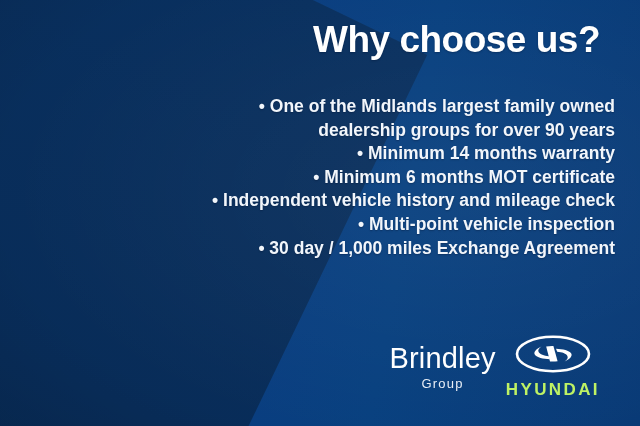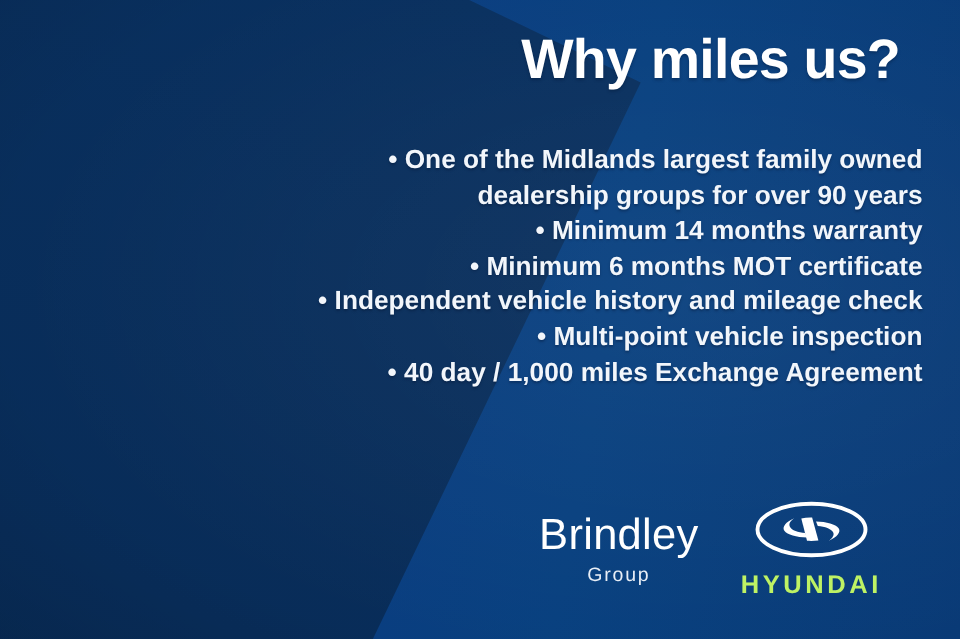--- a/index.html
+++ b/index.html
@@ -116,26 +116,26 @@
     text-shadow: 0 1px 1.5px rgba(0,18,46,0.35);
   }
   .bullets li {
     margin: 0;
     padding: 0;
   }
 
   
   .logos {
     position: absolute;
-    right: 28px;
+    right: 16px;
     bottom: 28px;
     display: flex;
     align-items: center;
     justify-content: flex-end;
-    gap: 28px;
+    gap: 10px;
   }
   .brindley {
     display: flex;
     flex-direction: column;
     align-items: center;
     line-height: 1;
   }
   .brindley-name {
     font-size: 29px;
     font-weight: 300;
@@ -174,29 +174,29 @@
 
   <div class="bg-base"></div>
   <div class="band band-fold"></div>
   <div class="band band-dark"></div>
   <div class="band band-shadow"></div>
   <div class="band band-seam"></div>
   <div class="vignette"></div>
 
   <div class="content">
 
-    <div class="headline">Why miles us?</div>
+    <div class="headline">Why choose us?</div>
 
     <ul class="bullets">
       <li>• One of the Midlands largest family owned dealership groups for over 90 years</li>
       <li>• Minimum 14 months warranty</li>
       <li>• Minimum 6 months MOT certificate</li>
       <li>• Independent vehicle history and mileage check</li>
       <li>• Multi-point vehicle inspection</li>
-      <li>• 40 day / 1,000 miles Exchange Agreement</li>
+      <li>• 30 day / 1,000 miles Exchange Agreement</li>
     </ul>
 
     <div class="logos">
 
       <div class="brindley">
         <div class="brindley-name">Brindley</div>
         <div class="brindley-sub">Group</div>
       </div>
 
       <div class="hyundai">

